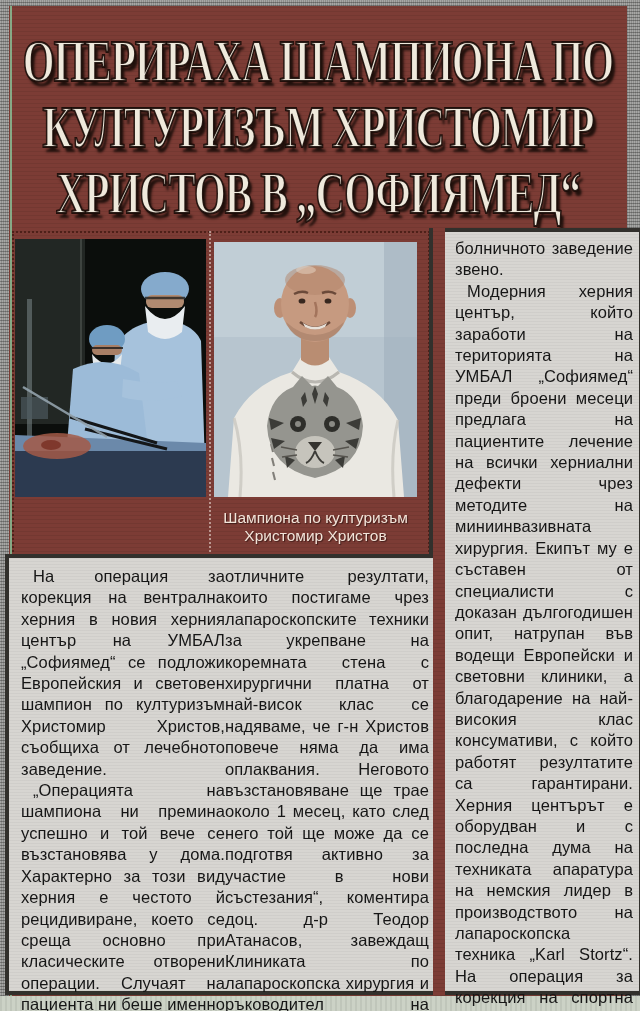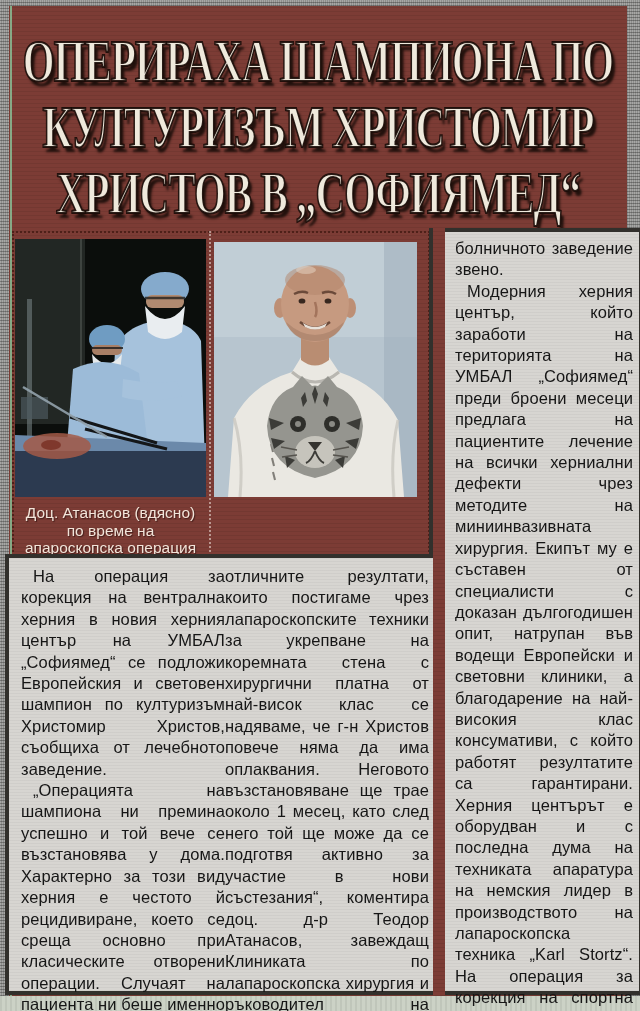--- a/index.html
+++ b/index.html
@@ -213,23 +213,22 @@
           <line x1="18" y1="18" x2="34" y2="15"></line>
             <line x1="18" y1="23" x2="33" y2="25"></line>
         </g>
         <path d="M0,19 q-4,10 -9,12 M0,19 q4,10 9,12" stroke="#3c3c38" stroke-width="2" fill="none"></path>
       </g>
     </svg>
   </div>
 
   <div class="photo-divider"></div>
 
-  <div class="caption caption-left">Доц. Атанасов (вдясно)
-по време на
-апароскопска операция</div>
+  <div class="caption caption-right">Шампиона по културизъм
+Христомир Христов</div>
 
   <div class="right-strip-left-border"></div>
 
   <div class="paper right-strip">
       <p class="para">болничното заведение звено.</p>
       <p class="para ind">Модерния херния център, който заработи на територията на УМБАЛ „Софиямед“ преди броени месеци предлага на пациентите лечение на всички херниални дефекти чрез методите на миниинвазивната хирургия. Екипът му е съставен от специалисти с доказан дългогодишен опит, натрупан във водещи Европейски и световни клиники, а благодарение на най-високия клас консумативи, с който работят резултатите са гарантирани. Херния центърът е оборудван и с последна дума на техниката апаратура на немския лидер в производството на лапароскопска техника „Karl Stortz“. На операция за корекция на спортна (слабинна) херния в новия център вече се подложиха и вратарят на „Литекс“ Евгени Александров, културистът Атанас Николаев и други елитни спортисти на България.</p>
     </div>
 
   <div class="paper bottom-block">
     <div class="col">

